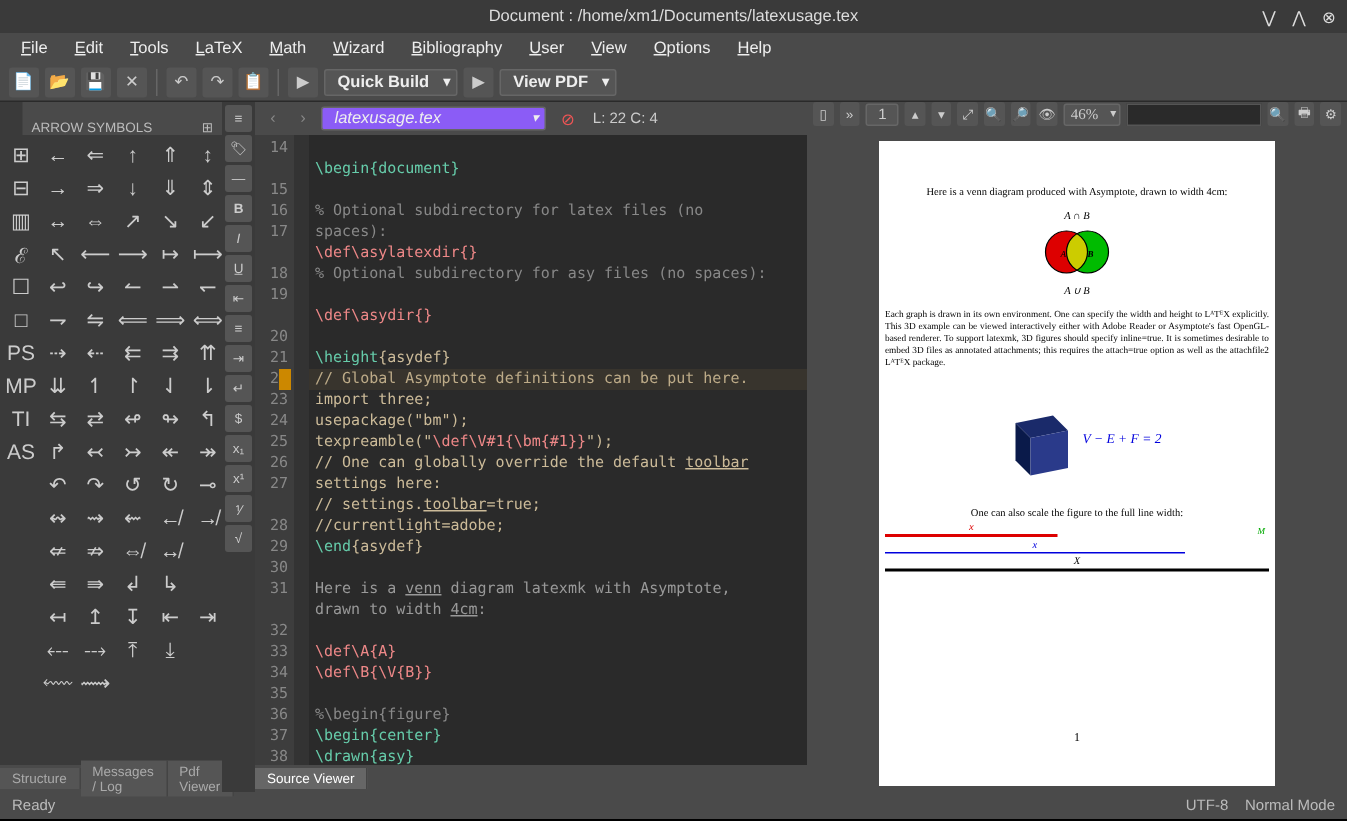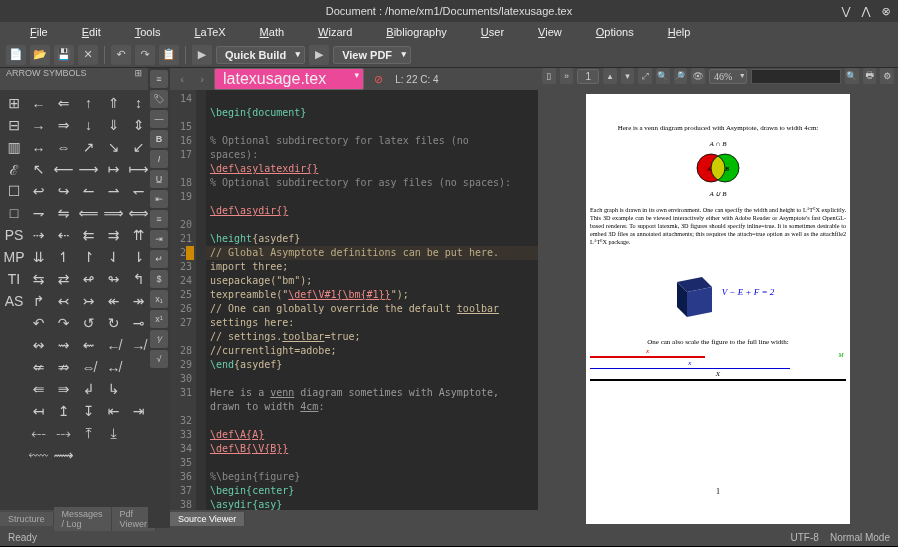--- a/index.html
+++ b/index.html
@@ -1,45 +1,45 @@
 <!DOCTYPE html>
 <html><head>
 <meta charset="utf-8">
 <style>
 * { margin:0; padding:0; box-sizing:border-box; }
 body { background:#000; font-family:sans-serif; font-size:11px; color:#ccc; overflow:hidden; width:898px; height:547px; }
 .titlebar { background:#3a3a3a; color:#ddd; height:22px; display:flex; align-items:center; justify-content:center; position:relative; font-size:11px; }
 .winctrl { position:absolute; right:6px; display:flex; gap:8px; }
 .winctrl span { width:12px; height:12px; cursor:pointer; display:flex; align-items:center; justify-content:center; }
 .menubar { background:#4a4a4a; height:20px; display:flex; align-items:center; padding:0 6px; gap:2px; }
-.menubar span { padding:2px 8px; color:#eee; cursor:pointer; font-size:11px;margin-left:16px; }
+.menubar span { padding:2px 8px; color:#eee; cursor:pointer; font-size:11px; }
 .menubar span:first-letter { text-decoration:underline; }
 .toolbar { background:#4a4a4a; height:26px; display:flex; align-items:center; padding:0 6px; gap:4px; border-bottom:1px solid #2a2a2a; }
 .tbtn { width:20px; height:20px; background:#555; border-radius:2px; display:flex; align-items:center; justify-content:center; cursor:pointer; }
 .tsep { width:1px; height:18px; background:#666; margin:0 2px; }
 .combo { background:#555; border:1px solid #666; border-radius:2px; padding:2px 18px 2px 8px; color:#eee; font-weight:bold; position:relative; cursor:pointer; font-size:11px; }
 .combo::after { content:"▾"; position:absolute; right:4px; font-size:9px; }
 .body { display:flex; height:460px; }
 .leftcol { width:148px; background:#3a3a3a; display:flex; flex-direction:column; }
-.panelhdr { background:#4a4a4a; height:22px; display:flex; align-items:flex-start; padding:0 6px; font-size:9px; color:#bbb; justify-content:space-between; }
+.panelhdr { background:#4a4a4a; height:22px; display:flex; align-items:flex-end; padding:0 6px; font-size:9px; color:#bbb; justify-content:space-between;margin-left:15px; }
 .symgrid { display:grid; grid-template-columns:24px repeat(5,25px); grid-auto-rows:22px; padding:2px; gap:0; overflow-y:hidden; flex:1; }
 .symcell { display:flex; align-items:center; justify-content:center; color:#ccc; font-size:14px; cursor:pointer; }
 .sidecol { width:22px; background:#3a3a3a; display:flex; flex-direction:column; align-items:center; padding-top:2px; gap:2px; }
 .sideicon { width:18px; height:18px; background:#555; border-radius:2px; display:flex; align-items:center; justify-content:center; font-size:9px; cursor:pointer; }
 .editor { flex:1; display:flex; flex-direction:column; background:#2a2a2a; min-width:0; }
 .edhdr { background:#4a4a4a; height:22px; display:flex; align-items:center; gap:4px; padding:0 4px; }
 .edhdr .navbtn { width:16px; height:16px; cursor:pointer; display:flex; align-items:center; justify-content:center; color:#888; }
-.filecombo { background:#ec4899; border:1px solid #666; border-radius:2px; padding:1px 18px 1px 8px; color:#eee; min-width:150px; position:relative; font-size:16px; cursor:pointer; }
+.filecombo { background:#8b5cf6; border:1px solid #666; border-radius:2px; padding:1px 18px 1px 8px; color:#eee; min-width:150px; position:relative; font-size:11px; cursor:pointer;font-style:italic; }
 .filecombo::after { content:"▾"; position:absolute; right:4px; font-size:9px; }
 .pos { color:#ccc; font-size:10px; margin-left:8px; }
 .codewrap { display:flex; flex:1; overflow:hidden; }
 .gutter { background:#3d3d3d; width:26px; text-align:right; padding:2px 4px 0 0; font-family:monospace; font-size:10px; color:#888; line-height:14px; }
 .fold { width:10px; background:#333; position:relative; }
 .code { flex:1; background:#2a2a2a; font-family:monospace; font-size:10px; line-height:14px; padding:2px 4px; white-space:pre; color:#999; overflow:hidden; }
-.c-grn{color:#6ca;} .c-red{color:#e88;text-decoration:underline;} .c-cmt{color:#888;} .c-tan{color:#cb9;}
+.c-grn{color:#6ca;} .c-red{color:#e88;} .c-cmt{color:#888;} .c-tan{color:#cb9;}
 .preview { width:360px; background:#3a3a3a; display:flex; flex-direction:column; }
 .prevhdr { background:#4a4a4a; height:22px; display:flex; align-items:center; gap:4px; padding:0 4px; }
 .pvbtn { width:18px; height:16px; background:#555; border-radius:2px; display:flex; align-items:center; justify-content:center; cursor:pointer; font-size:9px; color:#ccc; }
 .prevhdr input { background:#2a2a2a; border:1px solid #555; color:#ccc; width:90px; padding:1px 4px; font-size:10px; }
 .zoomcombo { background:#555; border:1px solid #666; border-radius:2px; padding:1px 14px 1px 4px; position:relative; font-size:10px; color:#ccc; cursor:pointer;font-family:Liberation Serif, serif; }
 .zoomcombo::after { content:"▾"; position:absolute; right:2px; font-size:8px; }
 .pagelabel { background:#555; border:1px solid #666; border-radius:2px; padding:1px 4px; min-width:22px; text-align:center; font-size:10px; }
 .page { flex:1; background:#4a4a4a; padding:10px 12px; display:flex; justify-content:center; align-items:flex-start; }
 .sheet { background:#fff; width:264px; height:430px; color:#000; padding:30px 4px; font-family:serif; font-size:7px; position:relative; }
 .bottabs { background:#4a4a4a; height:18px; display:flex; align-items:center; }
@@ -262,29 +262,29 @@
 <span class="c-tan">// Global Asymptote definitions can be put here.</span>
 <span class="c-tan">import three;</span>
 <span class="c-tan">usepackage("bm");</span>
 <span class="c-tan">texpreamble("</span><span class="c-red">\def\V#1{\bm{#1}}</span><span class="c-tan">");</span>
 <span class="c-tan">// One can globally override the default </span><span class="c-tan" style="text-decoration:underline">toolbar</span>
 <span class="c-tan">settings here:</span>
 <span class="c-tan">// settings.</span><span class="c-tan" style="text-decoration:underline">toolbar</span><span class="c-tan">=true;</span>
 <span class="c-tan">//currentlight=adobe;</span>
 <span class="c-grn">\end</span><span class="c-tan">{asydef}</span>
 
-<span>Here is a </span><span style="text-decoration:underline">venn</span><span> diagram sometimes with Asymptote,</span>
+<span>Here is a </span><span style="text-decoration:underline">venn</span><span> diagram latexmk with Asymptote,</span>
 <span>drawn to width </span><span style="text-decoration:underline">4cm</span>:
 
 <span class="c-red">\def\A{A}</span>
 <span class="c-red">\def\B{\V{B}}</span>
 
 <span class="c-cmt">%\begin{figure}</span>
 <span class="c-grn">\begin{center}</span>
-<span class="c-grn">\asydir{asy}</span>
+<span class="c-grn">\drawn{asy}</span>
 
 
 
 
 
 
 
 
 
 

